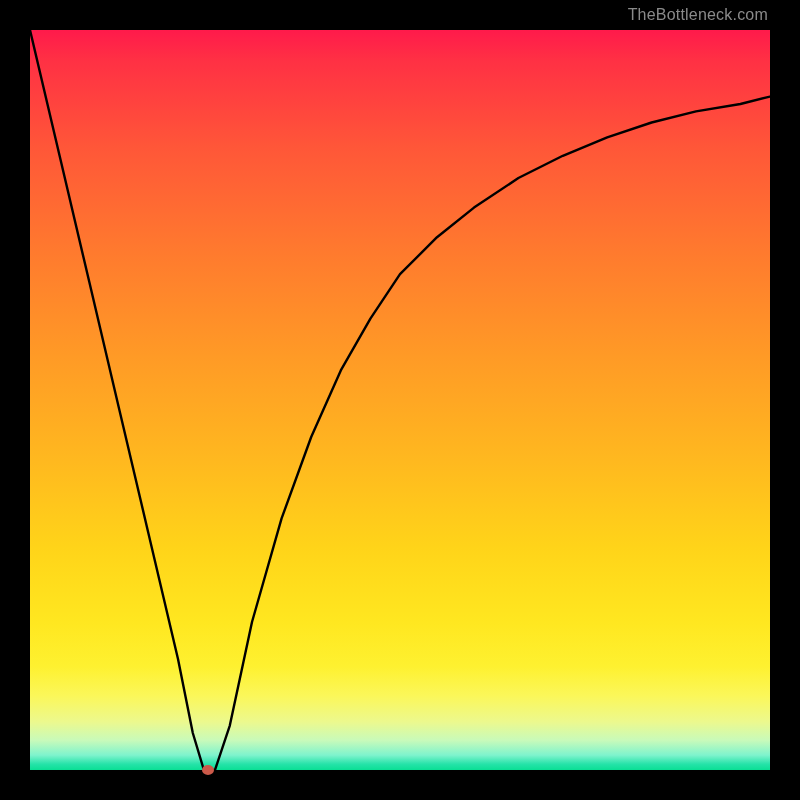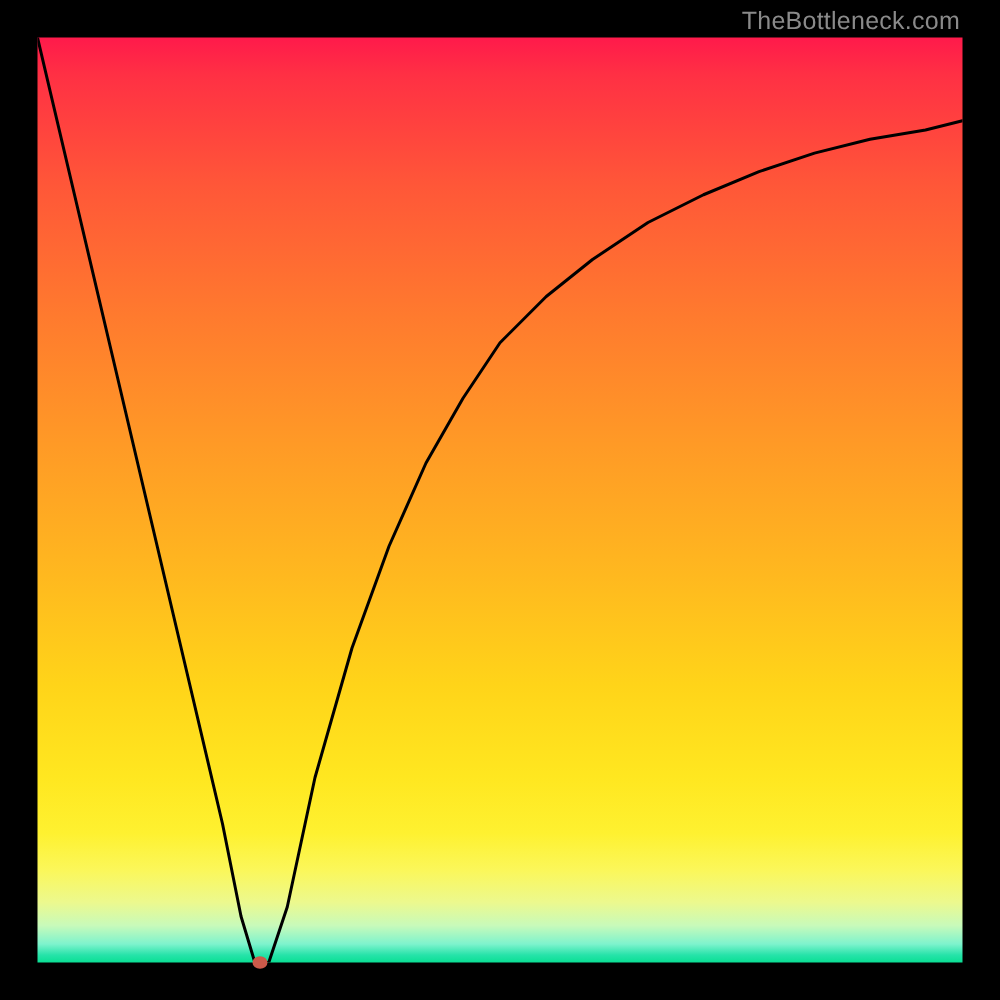--- a/index.html
+++ b/index.html
@@ -41,21 +41,21 @@
       #7ef3cd 98%,
       #26e3a9 99.2%,
       #0adf94 100%
     );
   }
   .attribution {
     position: absolute;
     top: 6px;
     right: 32px;
     color: #8a8a8a;
-    font-size: 20px;
+    font-size: 16px;
     font-weight: 500;
     letter-spacing: 0.2px;
   }
   svg.curve {
     position: absolute;
     top: 0;
     left: 0;
     width: 740px;
     height: 740px;
   }

